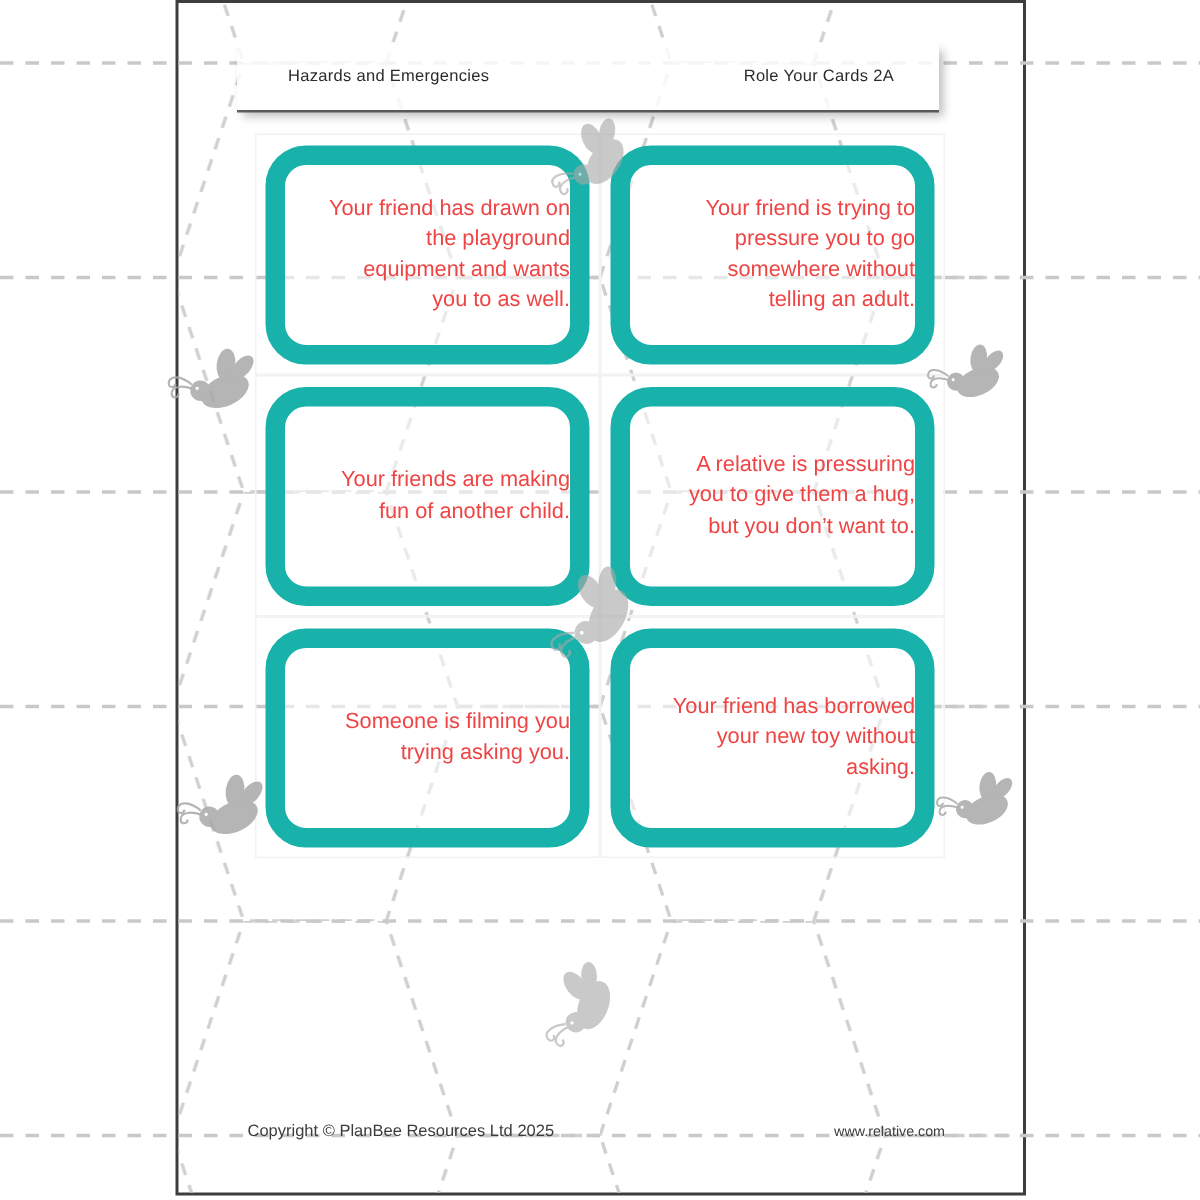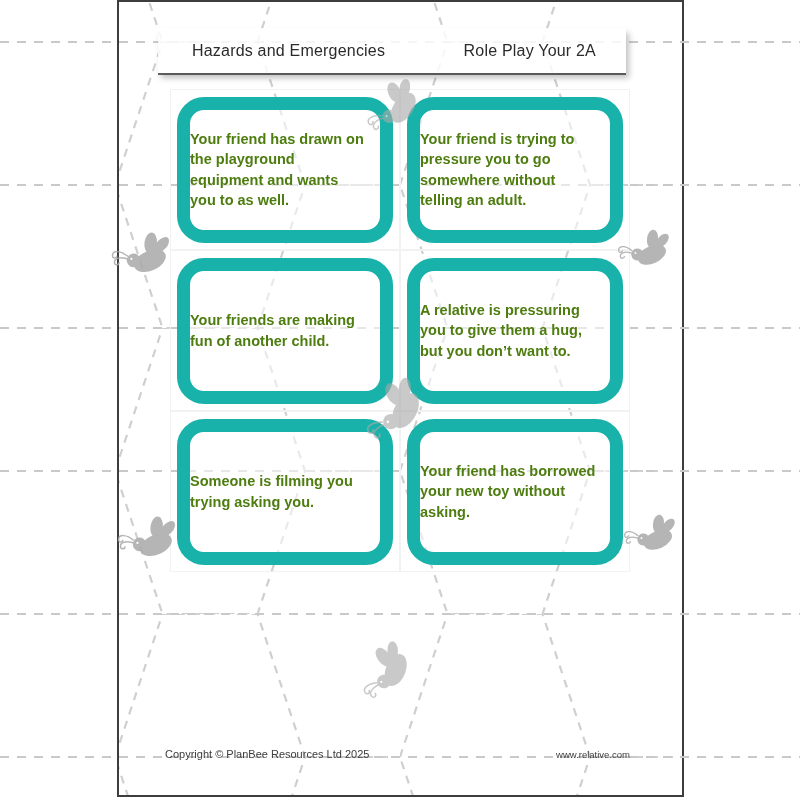--- a/index.html
+++ b/index.html
@@ -14,40 +14,40 @@
 
   .header-bar{
     position:absolute;left:158px;top:28px;width:468px;height:45px;z-index:2;
     box-sizing:border-box;
     background:rgba(255,255,255,0.82);
     box-shadow:0 2px 0 rgba(70,70,70,0.85), 3px 5px 6px rgba(0,0,0,0.25);
     display:flex;align-items:center;justify-content:space-between;
     padding:0 30px 0 34px;
   }
   .header-title{
-    font-size:16px;letter-spacing:0.2px;color:#2b2b2b;
+    font-size:11px;letter-spacing:0.2px;color:#2b2b2b;
   }
 
   .grid{
     position:absolute;left:170px;top:89px;width:460px;height:644px;z-index:2;
     display:grid;grid-template-columns:230px 230px;grid-template-rows:repeat(4,161px);
   }
   .cell{
     display:flex;align-items:center;justify-content:center;
     border:1px solid #f2f2f2;box-sizing:border-box;
   }
   .card{
     width:216px;height:146px;box-sizing:border-box;
     border:13px solid #18b2ab;border-radius:27px;
     background:rgba(255,255,255,0.55);background-clip:padding-box;
     display:flex;align-items:center;justify-content:center;
   }
   .card-text{
-    width:100%;text-align:left;
-    font-size:14.5px;line-height:1.4;font-weight:700;color:#4d7c0f;
+    width:100%;text-align:right;
+    font-size:14.5px;line-height:1.4;font-weight:400;color:#ef4444;
     white-space:pre-line;
   }
 
   .footer-copyright{
     position:absolute;left:165px;top:748px;z-index:2;
     font-size:11px;color:#3c3c3c;
   }
   .footer-website{
     position:absolute;right:170px;top:749px;z-index:2;
     font-size:9.5px;color:#3c3c3c;
@@ -72,21 +72,21 @@
     <line x1="0" y1="185" x2="800" y2="185"></line>
     <line x1="0" y1="328" x2="800" y2="328"></line>
     <line x1="0" y1="471" x2="800" y2="471"></line>
     <line x1="0" y1="614" x2="800" y2="614"></line>
     <line x1="0" y1="757" x2="800" y2="757"></line>
   </g>
 </svg>
 
 <div class="header-bar">
   <span class="header-title">Hazards and Emergencies</span>
-  <span class="header-title">Role Play Your 2A</span>
+  <span class="header-title">Role Your Cards 2A</span>
 </div>
 
 <div class="grid">
   <div class="cell">
     <div class="card">
       <div class="card-text">Your friend has drawn on
 the playground
 equipment and wants
 you to as well.</div>
     </div>

